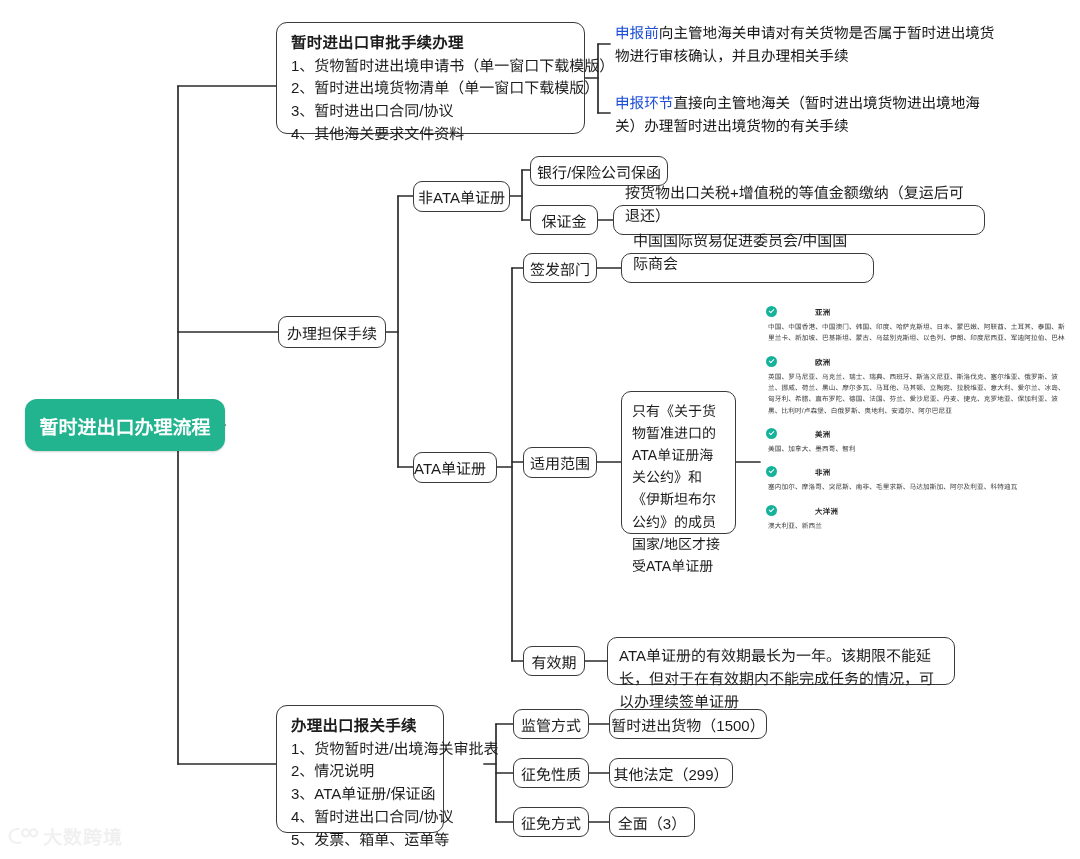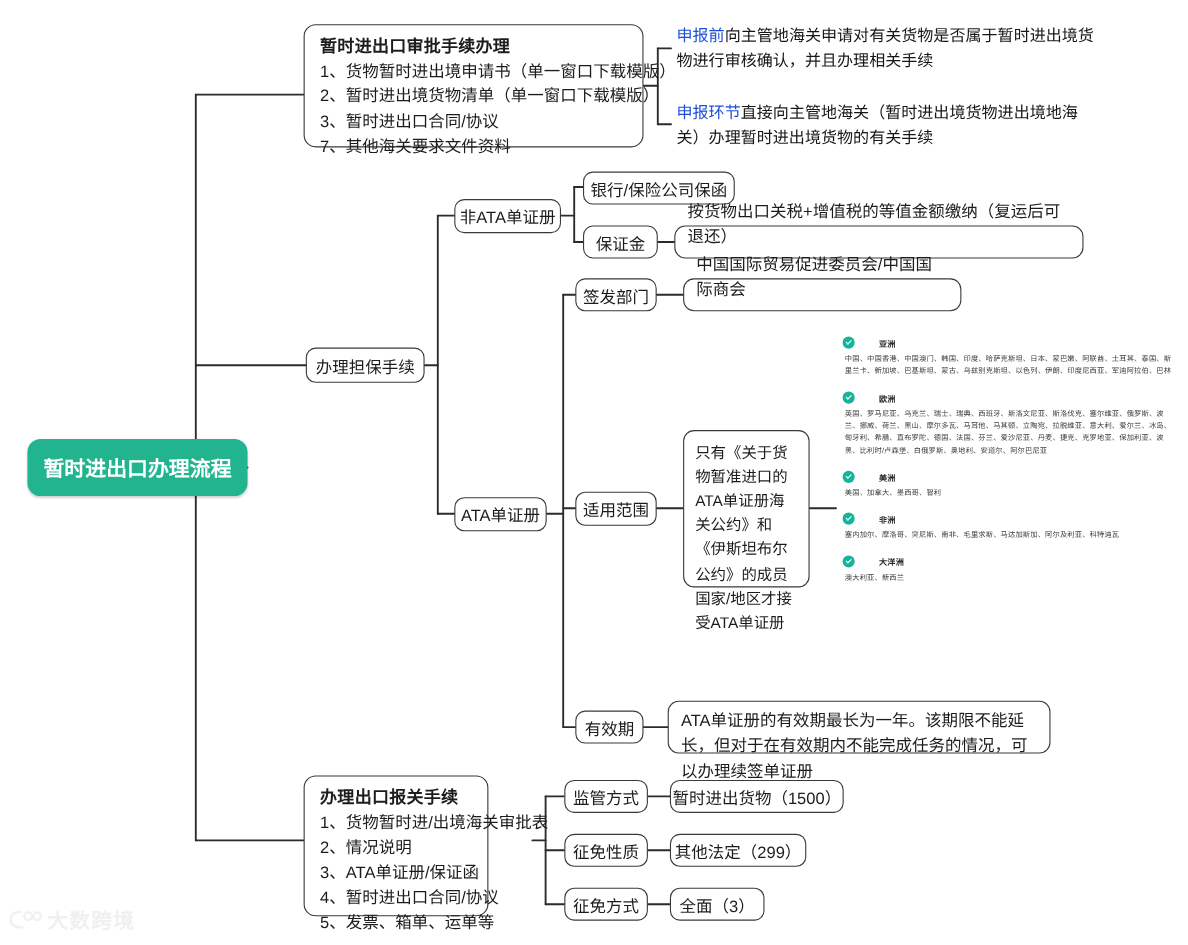--- a/index.html
+++ b/index.html
@@ -36,21 +36,21 @@
   .para.multi{display:block;line-height:1.52;}
 
   .plain{position:absolute;font-size:14.6px;line-height:1.58;color:#161616;}
   .plain .hl{color:#1d4ed8;}
 
   .tallbox{padding:8px 10px;font-size:14px;line-height:1.58;border-radius:10px;}
 
   
   .regions{position:absolute;left:766px;top:306px;width:300px;}
   .region{margin-bottom:9px;}
-  .region-head{display:flex;align-items:center;gap:22px;margin-bottom:4px;}
+  .region-head{display:flex;align-items:center;gap:38px;margin-bottom:4px;}
   .chk{width:11px;height:11px;border-radius:50%;background:#16b39a;position:relative;flex:0 0 auto;}
   .chk::after{content:"";position:absolute;left:3px;top:3px;width:4px;height:2px;border-left:1.2px solid #fff;border-bottom:1.2px solid #fff;transform:rotate(-45deg);}
   .region-name{font-size:7.4px;font-weight:bold;color:#2a2a2a;letter-spacing:.3px;}
   .region-list{font-size:6.6px;line-height:1.72;color:#3b3b3b;letter-spacing:.15px;padding-left:2px;}
 
   
   .watermark{position:absolute;left:8px;top:822px;display:flex;align-items:center;gap:5px;opacity:.5;}
   .wm-mark{width:30px;height:20px;}
   .wm-text{font-size:19px;font-weight:bold;color:#e2e2e2;letter-spacing:1px;}
 </style>
@@ -114,21 +114,21 @@
 
   <div class="node root" style="left:25px;top:399px;width:200px;height:52px;">
     <span class="txt">暂时进出口办理流程</span>
   </div>
 
   <div class="node listbox" style="left:276px;top:22px;width:309px;height:112px;">
     <div class="title">暂时进出口审批手续办理</div>
     <div class="li">1、货物暂时进出境申请书（单一窗口下载模版）</div>
     <div class="li">2、暂时进出境货物清单（单一窗口下载模版）</div>
     <div class="li">3、暂时进出口合同/协议</div>
-    <div class="li">7、其他海关要求文件资料</div>
+    <div class="li">4、其他海关要求文件资料</div>
   </div>
 
   <div class="plain" style="left:615px;top:22px;width:380px;">
     <span class="hl">申报前</span><span>向主管地海关申请对有关货物是否属于暂时进出境货物进行审核确认，并且办理相关手续</span>
   </div>
   <div class="plain" style="left:615px;top:92px;width:380px;">
     <span class="hl">申报环节</span><span>直接向主管地海关（暂时进出境货物进出境地海关）办理暂时进出境货物的有关手续</span>
   </div>
 
   <div class="node pill" style="left:278px;top:316px;width:108px;height:32px;">
@@ -143,21 +143,21 @@
     <span class="txt">银行/保险公司保函</span>
   </div>
 
   <div class="node pill" style="left:530px;top:205px;width:68px;height:30px;">
     <span class="txt">保证金</span>
   </div>
   <div class="node para" style="left:613px;top:205px;width:372px;height:30px;">
     <span class="txt">按货物出口关税+增值税的等值金额缴纳（复运后可退还）</span>
   </div>
 
-  <div class="node pill" style="left:413px;top:452px;width:84px;height:31px;">
+  <div class="node pill" style="left:413px;top:452px;width:84px;height:31px;justify-content:flex-end;">
     <span class="txt">ATA单证册</span>
   </div>
 
   <div class="node pill" style="left:523px;top:253px;width:74px;height:30px;">
     <span class="txt">签发部门</span>
   </div>
   <div class="node para" style="left:621px;top:253px;width:253px;height:30px;">
     <span class="txt">中国国际贸易促进委员会/中国国际商会</span>
   </div>
 

